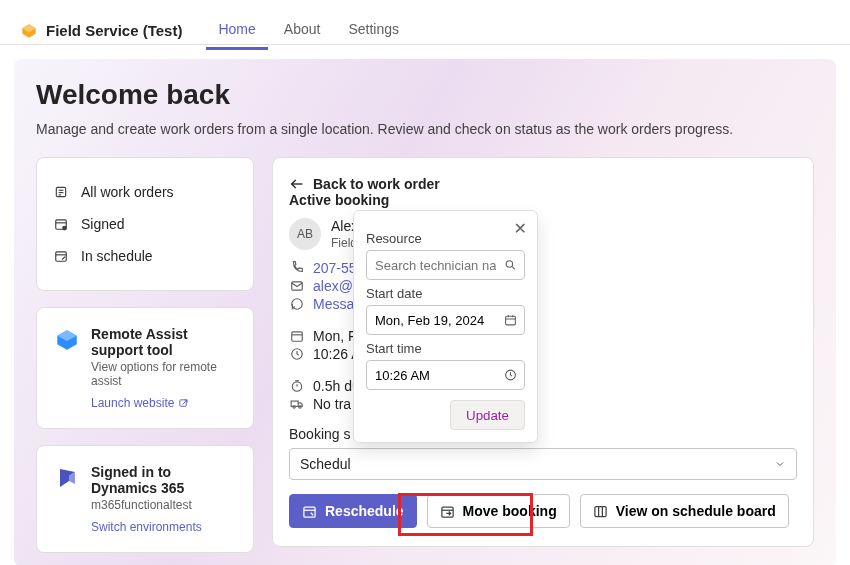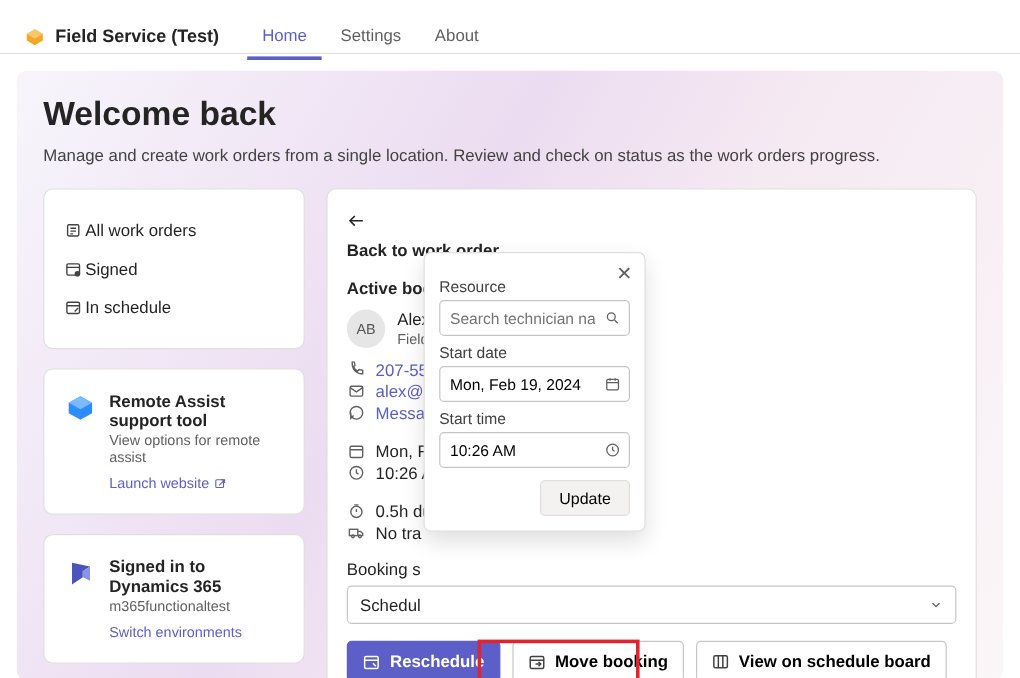--- a/index.html
+++ b/index.html
@@ -79,21 +79,21 @@
     padding: 18px 16px;
   }
   .menu-title {
     font-size: 16px;
     font-weight: 600;
     margin-bottom: 14px;
   }
   .menu-item {
     display: flex;
     align-items: center;
-    gap: 2px;
+    gap: 12px;
     padding: 8px 0;
     cursor: pointer;
     color: #242424;
   }
   .menu-item .mi-icon {
     width: 16px;
     display:inline-flex;
     align-items:center;
     justify-content:center;
   }
@@ -126,27 +126,25 @@
     margin-top: 8px;
     cursor:pointer;
   }
   .main-card {
     flex: 1;
     min-height: 388px;
     position: relative;
   }
   .backlink {
     display: flex;
-    align-items: flex-start;
+    align-items: flex-end;
     gap: 8px;
     font-size: 14px;
     font-weight: 600;
     cursor: pointer;
-    margin-bottom: 16px;
-    flex-direction: column;
   }
   .section-title {
     font-weight: 600;
     font-size: 14px;
     margin-bottom: 10px;
   }
   .avatar {
     width: 32px; height: 32px;
     border-radius: 50%;
     background: #e6e6e6;
@@ -236,42 +234,42 @@
     position:relative;
   }
   .pinput-wrap { position:relative; }
   .pinput-icon {
     position:absolute; right:8px; top:50%; transform:translateY(-50%);
     color:#616161; font-size:13px; pointer-events:none;
   }
   .update-btn {
     width:75px; height:30px;
     background:#f3f2f1; border:1px solid #e1dfdd;
-    color:#000000;
+    color:#a21caf;
     border-radius:4px;
     float:right;
     margin-top:10px;
     cursor:default;
   }
   svg { display:block; }
 </style>
 </head>
 <body>
 
 <div class="topbar">
   <span class="app-icon">
     <svg width="16" height="16" viewBox="0 0 24 24">
         <polygon points="12,2 22,8 22,16 12,22 2,16 2,8" fill="#f5a623"></polygon>
         <polygon points="12,2 22,8 12,14 2,8" fill="#f8c76b"></polygon>
       </svg>
   </span>
   <span class="app-title">Field Service (Test)</span>
   <span class="tab active">Home</span>
+  <span class="tab">About</span>
   <span class="tab">Settings</span>
-  <span class="tab">About</span>
 </div>
 
 <div class="surface">
   <h1>Welcome back</h1>
   <div class="subhead">Manage and create work orders from a single location. Review and check on status as the work orders progress.</div>
 
   <div class="cols">
 
     <div class="leftcol">
       <div class="card">

